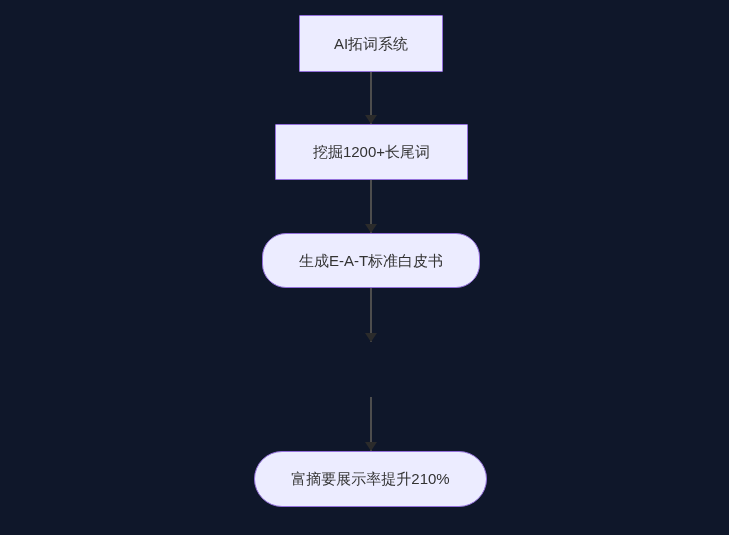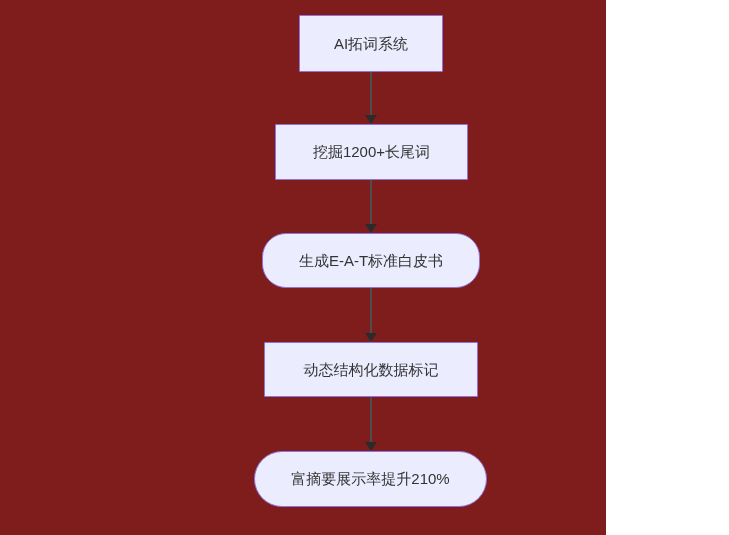--- a/index.html
+++ b/index.html
@@ -2,23 +2,23 @@
 <html><head>
 <meta charset="utf-8">
 <style>
   html, body {
     margin: 0;
     padding: 0;
     font-family: "Liberation Sans", "DejaVu Sans", sans-serif;
   }
   .canvas {
     position: relative;
-    width: 606px;
+    width: 729px;
     height: 535px;
-    background: #7f1d1d;
+    background: #0f172a;
     overflow: hidden;
   }
   .node {
     position: absolute;
     box-sizing: border-box;
     background: #ececff;
     border: 1px solid #9370db;
     border-radius: 1px;
     display: flex;
     align-items: center;
@@ -74,23 +74,20 @@
   </div>
 
   <div class="arrow a2"></div>
 
   <div class="node n3">
     <span>生成E-A-T标准白皮书</span>
   </div>
 
   <div class="arrow a3"></div>
 
-  <div class="node n4">
-    <span>动态结构化数据标记</span>
-  </div>
 
   <div class="arrow a4"></div>
 
   <div class="node n5">
     <span>富摘要展示率提升210%</span>
   </div>
 
 </div>
 
 </body></html>

